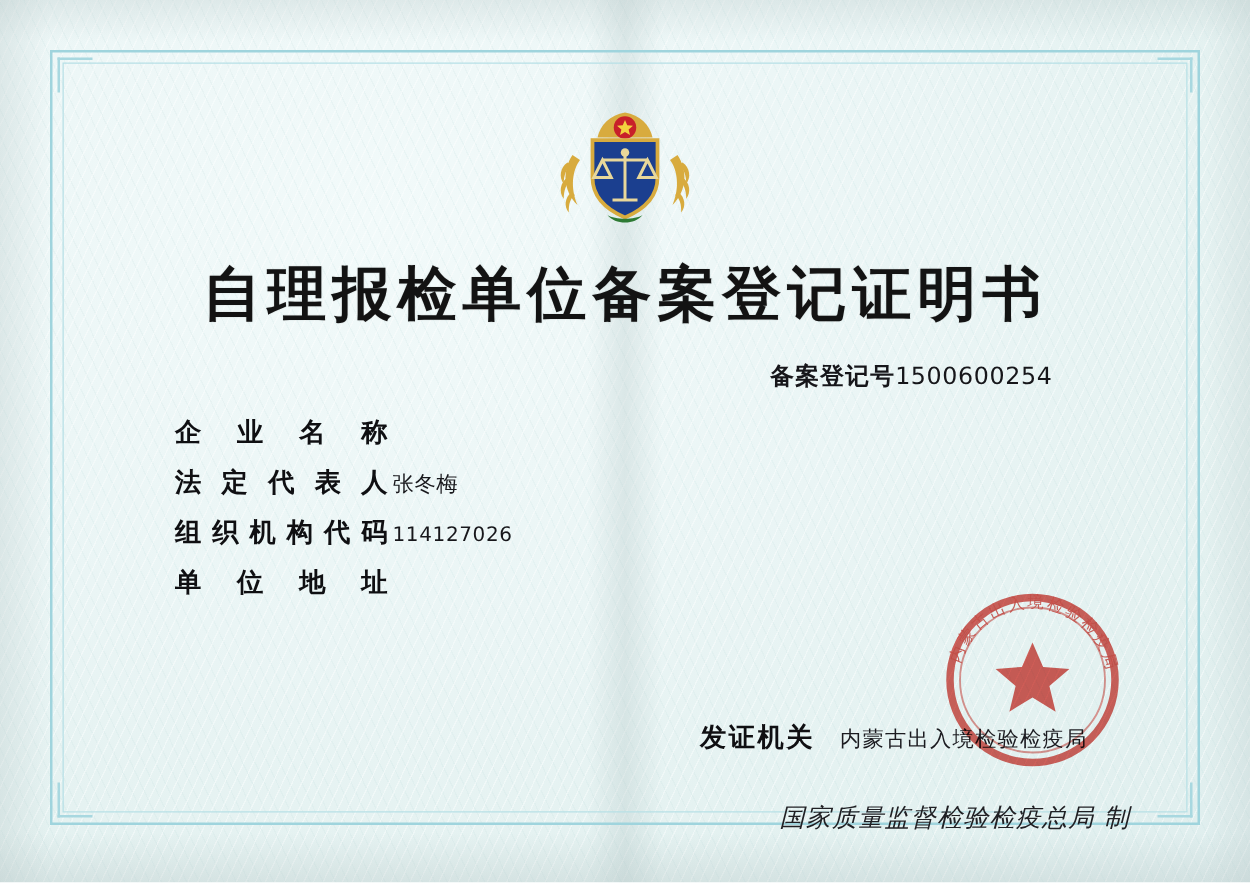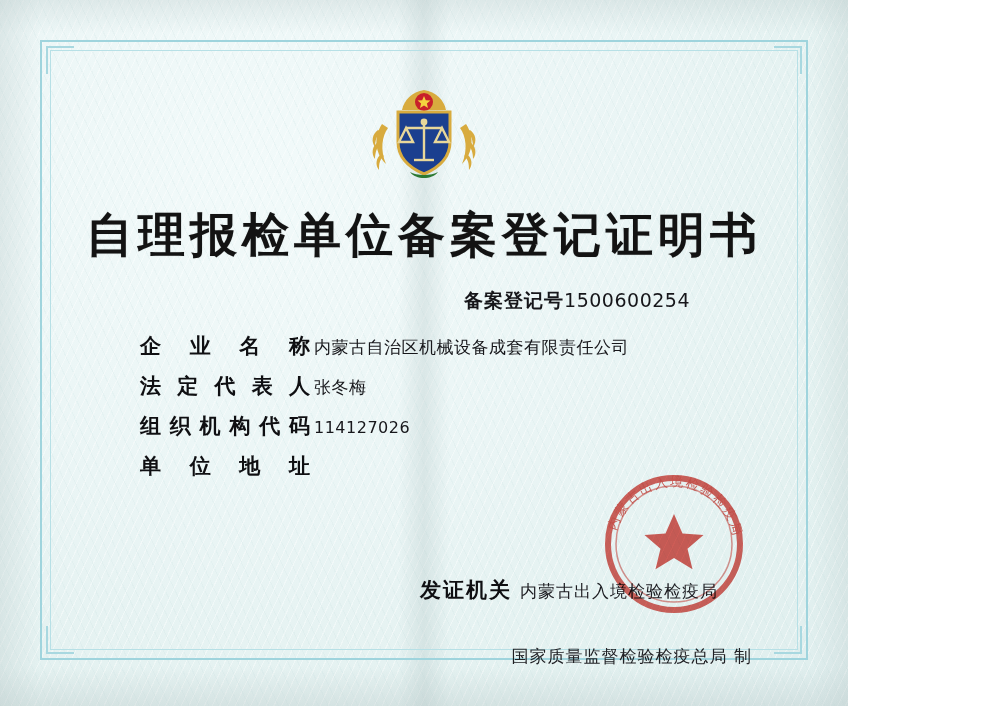--- a/index.html
+++ b/index.html
@@ -9,21 +9,21 @@
   }
   body {
     width: 1000px;
     height: 706px;
     font-family: "DejaVu Sans", "Liberation Sans", sans-serif;
     overflow: hidden;
   }
 
   #certificate {
     position: relative;
-    width: 848px;
+    width: 1000px;
     height: 706px;
     background:
       radial-gradient(ellipse at 30% 25%, #f2fafa 0%, #eaf5f5 45%, #e3f1f0 75%, #dfeeee 100%);
     overflow: hidden;
   }
 
   
   #paper-texture {
     position: absolute;
     inset: 0;
@@ -147,21 +147,21 @@
   .field-value.mono {
     font-family: "DejaVu Sans", "Liberation Sans", sans-serif;
     font-size: 16px;
   }
 
   
   #issuer-block {
     position: absolute;
     right: 130px;
     bottom: 96px;
-    text-align: right;
+    text-align: left;
   }
   .issuer-row {
     display: flex;
     align-items: baseline;
     height: 34px;
     white-space: nowrap;
   }
   .issuer-label {
     font-size: 21px;
     font-weight: 600;
@@ -195,23 +195,24 @@
     pointer-events: none;
     opacity: 0.82;
     mix-blend-mode: multiply;
   }
 
   
   #footer-note {
     position: absolute;
     right: 96px;
     bottom: 38px;
-    font-size: 17px;
+    font-size: 20px;
     color: #202024;
     letter-spacing: 1px;
+    font-style: italic;
   }
 
   
   #watermark {
     position: absolute;
     left: 0; right: 0;
     top: 300px;
     text-align: center;
     font-size: 120px;
     color: rgba(160,200,200,0.10);
@@ -282,21 +283,20 @@
 
   <div id="fields">
 
     <div class="field-row">
       <div class="field-label">
           <span class="ch">企</span>
           <span class="ch">业</span>
           <span class="ch">名</span>
           <span class="ch">称</span>
         </div>
-      <div class="field-value">内蒙古自治区机械设备成套有限责任公司</div>
     </div>
 
     <div class="field-row">
       <div class="field-label">
           <span class="ch">法</span>
           <span class="ch">定</span>
           <span class="ch">代</span>
           <span class="ch">表</span>
           <span class="ch">人</span>
         </div>

